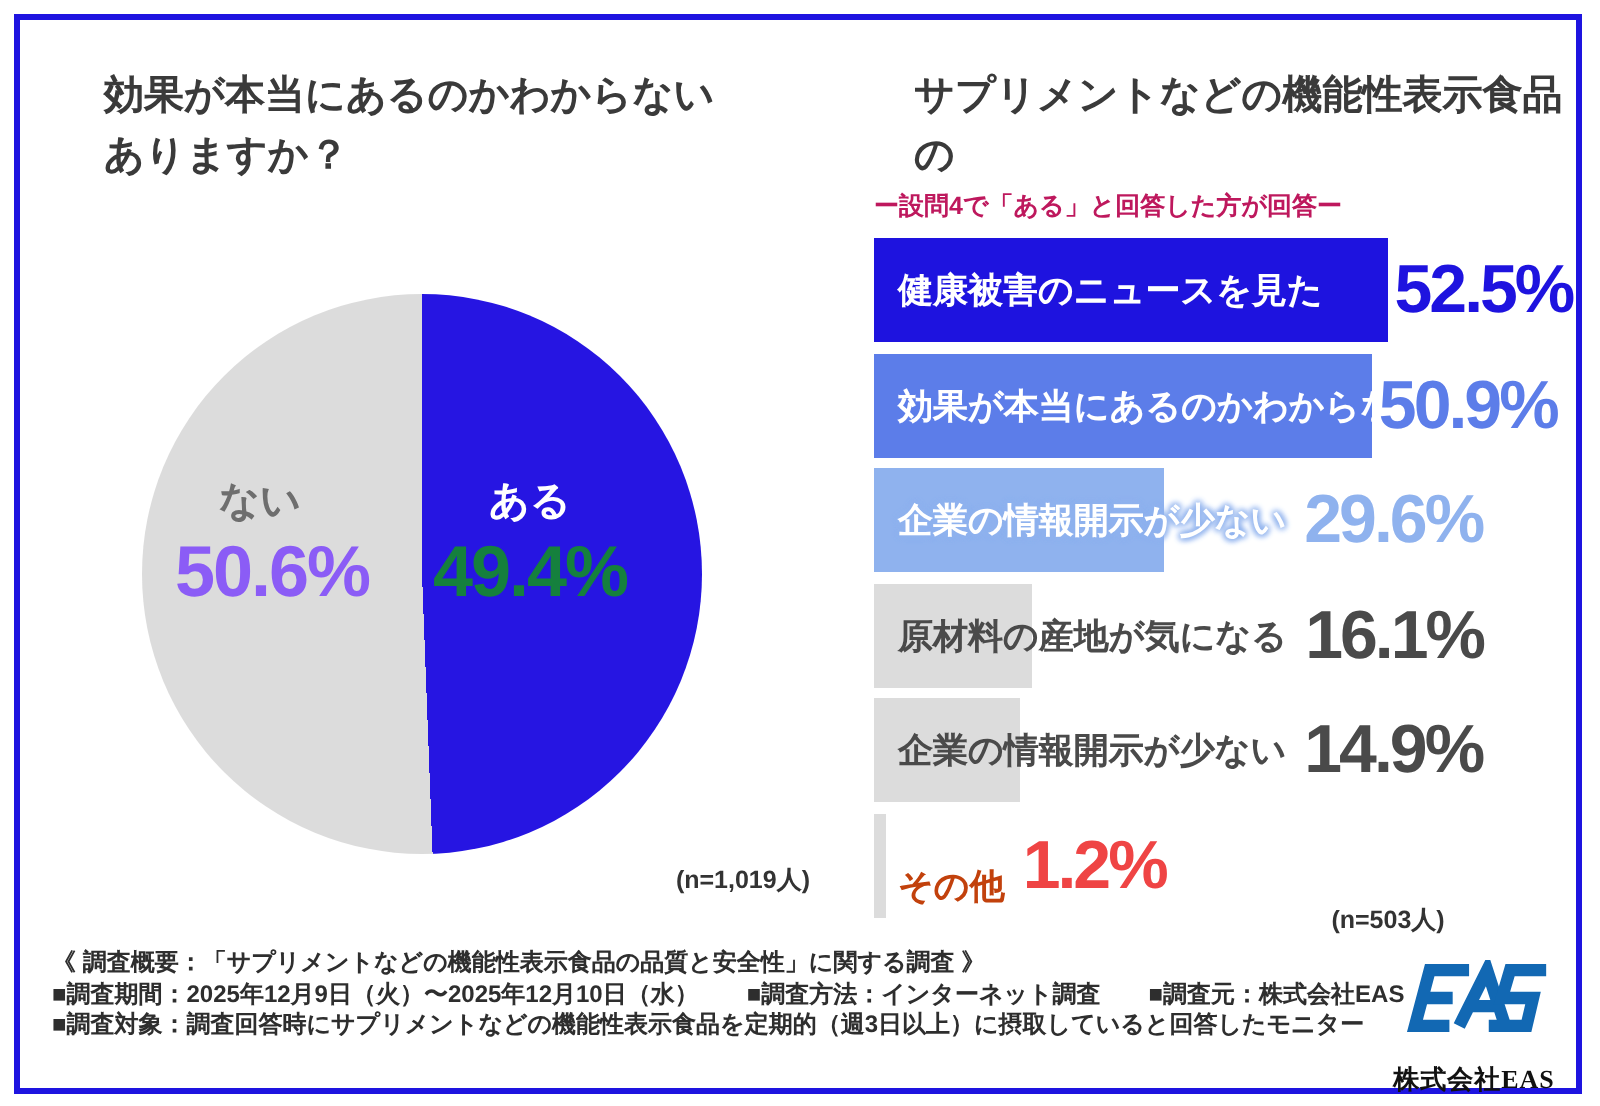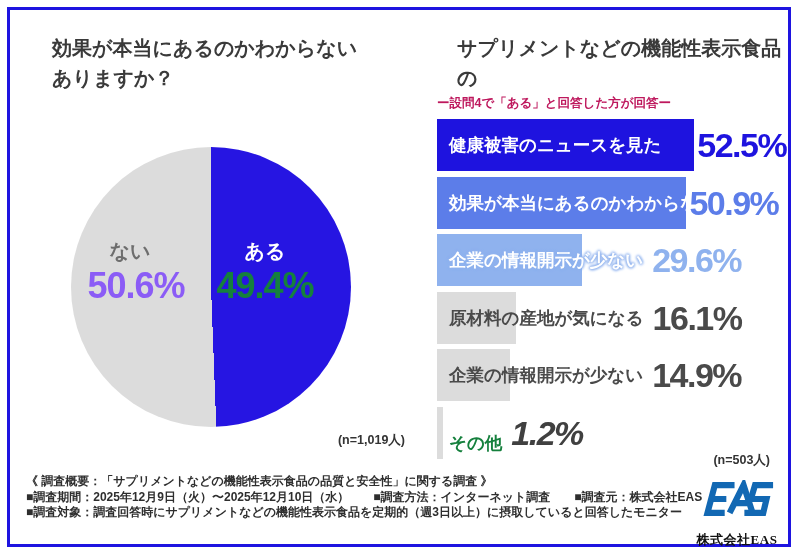--- a/index.html
+++ b/index.html
@@ -31,21 +31,21 @@
   .pie-pct   { font-size:36px; line-height:38px; letter-spacing:-1px; }
   .lbl-aru-name { left:154px; top:93px;  width:80px;  color:#ffffff; }
   .lbl-aru-pct  { left:124px; top:120px; width:140px; color:#15803d; }
   .lbl-nai-name { left:19px;  top:93px;  width:80px;  color:#6e6e6e; }
   .lbl-nai-pct  { left:-5px;  top:120px; width:140px; color:#8b5cf6; }
   .n-note {
     position:absolute; font-size:12.5px; font-weight:700; color:#333333;
     text-align:right;
   }
   .n-left  { left:250px; top:432px; width:155px; }
-  .n-right { left:618px; top:452px; width:152px; }
+  .n-right { left:618px; top:452px; width:152px;text-align:center; }
   
   .right-title {
     position:absolute; left:457px; top:33px; width:330px;
     font-size:20px; font-weight:700; line-height:30px; color:#3a3a3a;
   }
   .right-subtitle {
     position:absolute; left:437px; top:95px; width:333px;
     text-align:left; font-size:12.5px; font-weight:700; color:#be185d;
   }
   .bars { position:absolute; left:437px; top:119px; width:340px; }
@@ -128,22 +128,22 @@
     <span class="bar-label" style="color: rgb(74, 74, 74); min-width: 60.89px; text-align: right;">原材料の産地が気になる</span>
     <span class="bar-value" style="color: rgb(74, 74, 74);">16.1%</span>
   </div>
   <div class="bar-row">
     <div class="bar-fill" style="width: 73.01px; background: rgb(220, 220, 220);"></div>
     <span class="bar-label" style="color: rgb(74, 74, 74); min-width: 55.01px;">企業の情報開示が少ない</span>
     <span class="bar-value" style="color: rgb(74, 74, 74);">14.9%</span>
   </div>
   <div class="bar-row">
     <div class="bar-fill" style="width: 5.88px; background: rgb(220, 220, 220);"></div>
-    <span class="bar-label" style="color: #15803d; min-width: 0px; margin-top: 20px;">その他</span>
-    <span class="bar-value" style="color: #404040; font-style: italic;">1.2%</span>
+    <span class="bar-label" style="color: #c2410c; min-width: 0px; margin-top: 20px;">その他</span>
+    <span class="bar-value" style="color: #ef4444;">1.2%</span>
   </div>
 </div>
 
 <div class="n-note n-right">(n=503人)</div>
 
 <div class="survey">
   <div>《 調査概要：「サプリメントなどの機能性表示食品の品質と安全性」に関する調査 》</div>
   <div>■調査期間：2025年12月9日（火）〜2025年12月10日（水）　　■調査方法：インターネット調査　　■調査元：株式会社EAS</div>
   <div>■調査対象：調査回答時にサプリメントなどの機能性表示食品を定期的（週3日以上）に摂取していると回答したモニター</div>
 </div>

